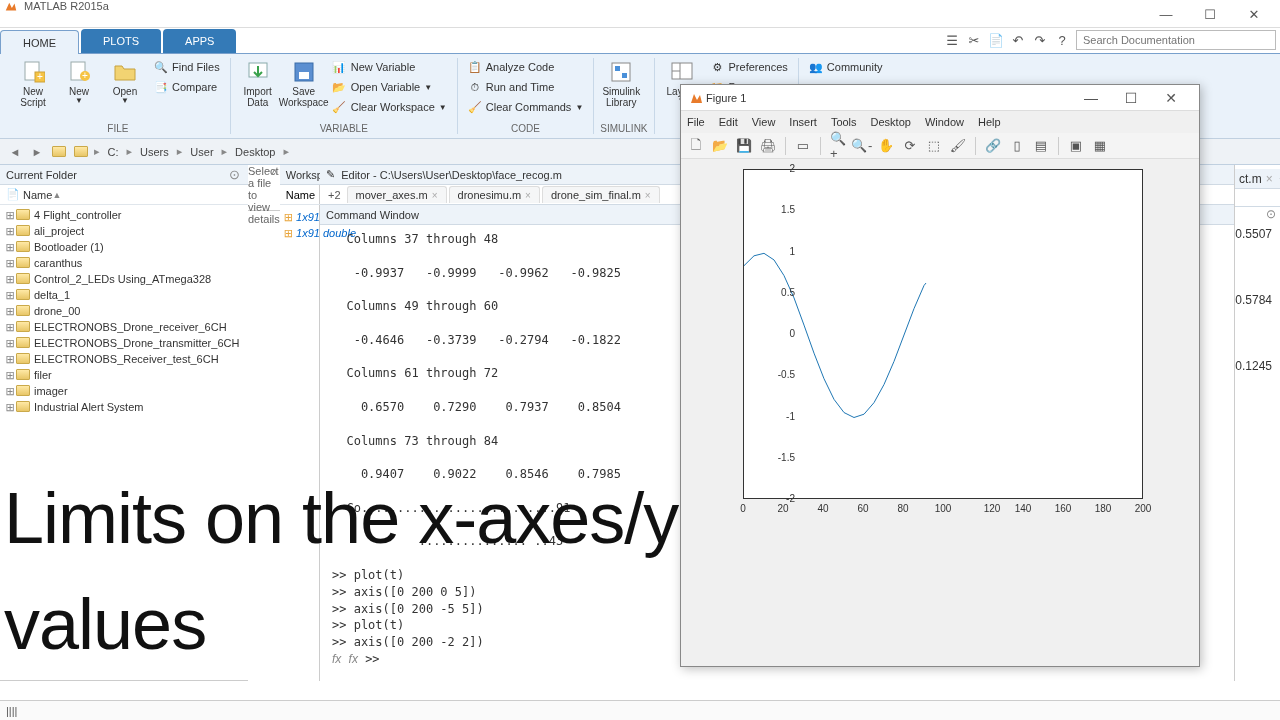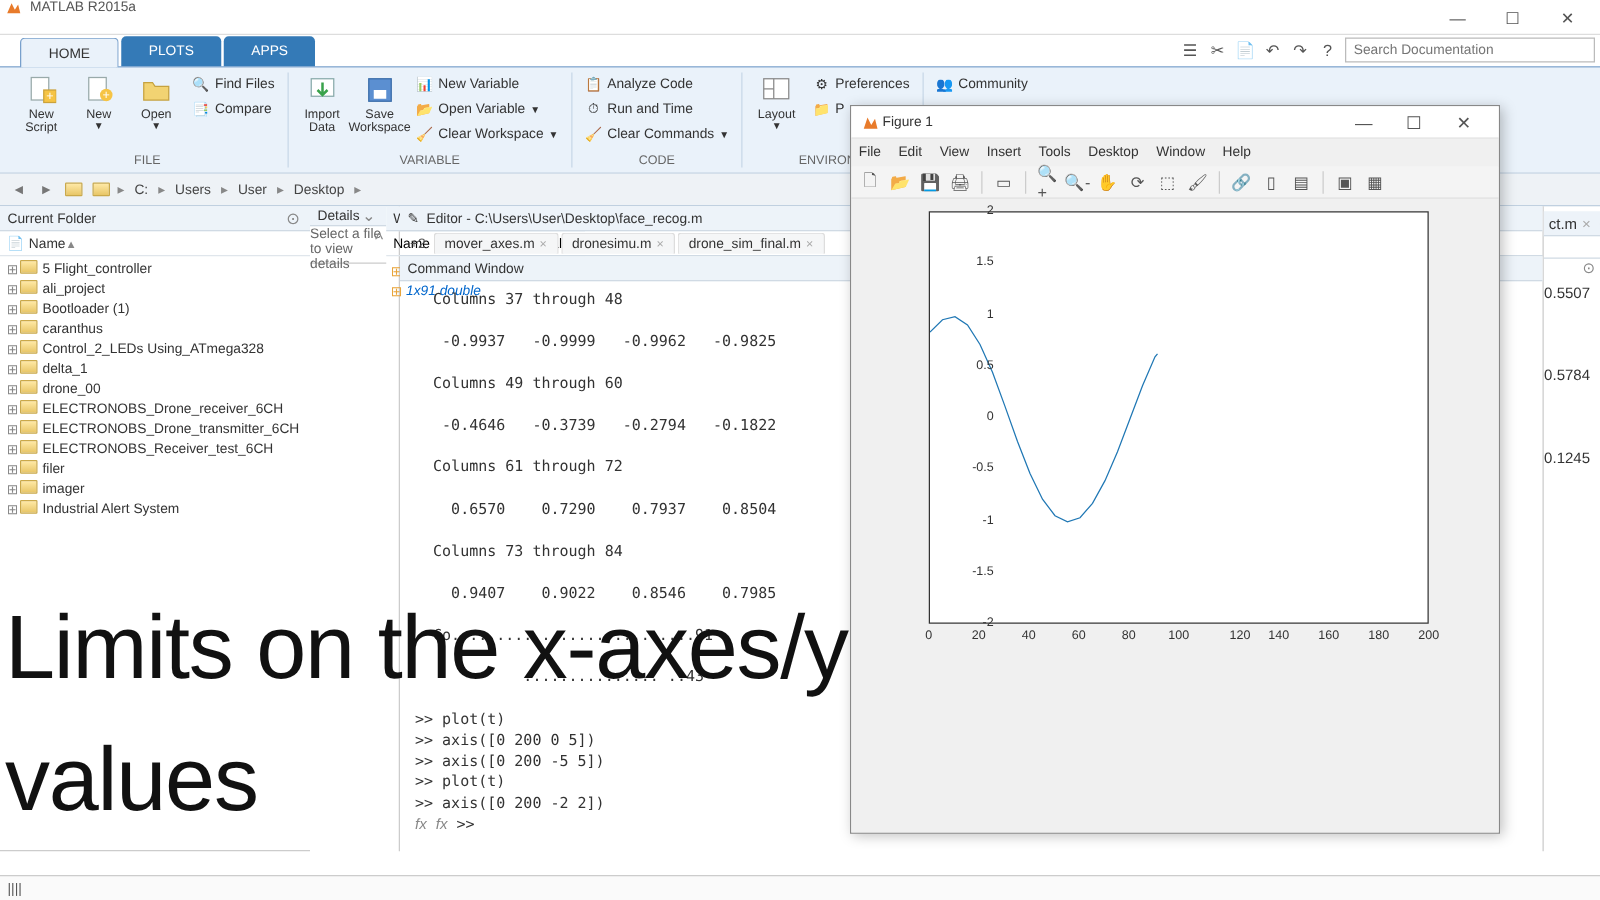--- a/index.html
+++ b/index.html
@@ -1,21 +1,21 @@
 <!DOCTYPE html>
 <html><head>
 <meta charset="utf-8">
 <style>
 * { margin:0; padding:0; box-sizing:border-box; font-family:"Segoe UI",Tahoma,sans-serif; }
 body { width:1280px; height:720px; overflow:hidden; background:#fff; position:relative; font-size:11px; }
 .titlebar { height:28px; background:#fff; border-bottom:1px solid #ddd; display:flex; align-items:flex-start; padding:0 4px; color:#555; }
 .titlebar .logo { width:14px; height:14px; margin-right:6px; }
 .titlebar .spacer { flex:1; }
 .titlebar .winbtn { width:44px; height:28px; display:flex; align-items:center; justify-content:center; color:#555; font-size:13px; }
-.ribbon-tabs { height:26px; background:#fff; border-bottom:1px solid #78a0cc; display:flex; align-items:flex-end; padding-left:16px; position:relative;}
+.ribbon-tabs { height:26px; background:#fff; border-bottom:1px solid #78a0cc; display:flex; align-items:flex-end; padding-left:0; position:relative;}
 .rtab { height:24px; padding:0 22px; display:flex; align-items:center; color:#fff; background:#347ab7; border-top-left-radius:4px; border-top-right-radius:4px; margin-right:2px; font-size:11px;}
 .rtab.active { background:#eaf2fa; color:#333; border:1px solid #78a0cc; border-bottom:none; position:relative; top:1px; z-index:3;}
 .ribbon-right { position:absolute; right:4px; top:2px; display:flex; align-items:center; gap:6px; }
 .ribbon-right .ico { width:16px; height:16px; display:flex; align-items:center; justify-content:center; color:#555; font-size:13px;}
 .searchdoc { width:200px; height:20px; border:1px solid #bbb; padding:2px 6px; font-size:11px; color:#888; }
 .toolstrip { height:85px; background:#eaf2fa; border-bottom:1px solid #c0d0e0; display:flex; padding:4px 6px; }
 .tsgroup { display:flex; flex-direction:column; justify-content:space-between; padding:0 6px; border-right:1px solid #c8d8e8;}
 .tsgroup-label { text-align:center; font-size:10px; color:#666; }
 .tsrow { display:flex; align-items:flex-start; gap:4px;}
 .tsbtn-lg { display:flex; flex-direction:column; align-items:center; width:42px; padding:2px; font-size:10px; color:#333; text-align:center; line-height:1.1;}
@@ -213,20 +213,36 @@
         <div class="tsbtn-sm">
             <span class="icn">🧹</span>
             <span>Clear Commands</span> 
             <span style="font-size:8px;">▼</span>
           </div>
       </div>
     </div>
     <div class="tsgroup-label">CODE</div>
   </div>
 
+  <div class="tsgroup">
+    <div class="tsrow">
+      <div class="tsbtn-lg">
+          <div class="icn">
+            <svg width="24" height="24">
+              <rect x="3" y="3" width="18" height="18" fill="#fff" stroke="#888"></rect>
+              <rect x="6" y="6" width="5" height="5" fill="#4a90d9"></rect>
+              <rect x="13" y="13" width="5" height="5" fill="#4a90d9"></rect>
+            </svg>
+          </div>
+          <span>Simulink
+Library</span>
+        </div>
+    </div>
+    <div class="tsgroup-label">SIMULINK</div>
+  </div>
 
   <div class="tsgroup">
     <div class="tsrow">
       <div class="tsbtn-lg">
           <div class="icn">
             <svg width="24" height="24">
               <rect x="2" y="3" width="20" height="16" fill="#fff" stroke="#888"></rect>
               <line x1="10" y1="3" x2="10" y2="19" stroke="#888"></line>
               <line x1="2" y1="11" x2="10" y2="11" stroke="#888"></line>
             </svg>
@@ -287,21 +303,21 @@
       <div class="panelhead">
           <span>Current Folder</span>
           <div class="spacer"></div>
           <span class="pctl">⊙</span>
         </div>
       <div class="folder-hdr"><span style="width:14px;">📄</span>&nbsp;<span>Name</span> <span style="font-size:9px;color:#888;">▲</span></div>
       <div class="folder-list" id="folder-list">
           <div class="item">
             <span class="exp">⊞</span>
             <span class="fico"><span class="folder-icon"></span></span>
-            <span>5 Flight_controller</span>
+            <span>4 Flight_controller</span>
           </div>
           <div class="item">
             <span class="exp">⊞</span>
             <span class="fico"><span class="folder-icon"></span></span>
             <span>ali_project</span>
           </div>
           <div class="item">
             <span class="exp">⊞</span>
             <span class="fico"><span class="folder-icon"></span></span>
             <span>Bootloader (1)</span>
@@ -352,25 +368,20 @@
             <span>imager</span>
           </div>
           <div class="item">
             <span class="exp">⊞</span>
             <span class="fico"><span class="folder-icon"></span></span>
             <span>Industrial Alert System</span>
           </div>
         </div>
     </div>
     <div class="details-p">
-      <div class="panelhead">
-          <span>Details</span>
-          <div class="spacer"></div>
-          <span class="pctl">⌄</span>
-        </div>
       <div class="details-body">
           <span>Select a file to view details</span>
           <span class="sizer">^</span>
         </div>
     </div>
     <div class="ws-p">
       <div class="panelhead">
           <span>Workspace</span>
           <div class="spacer"></div>
           <span class="pctl">⊙</span>

